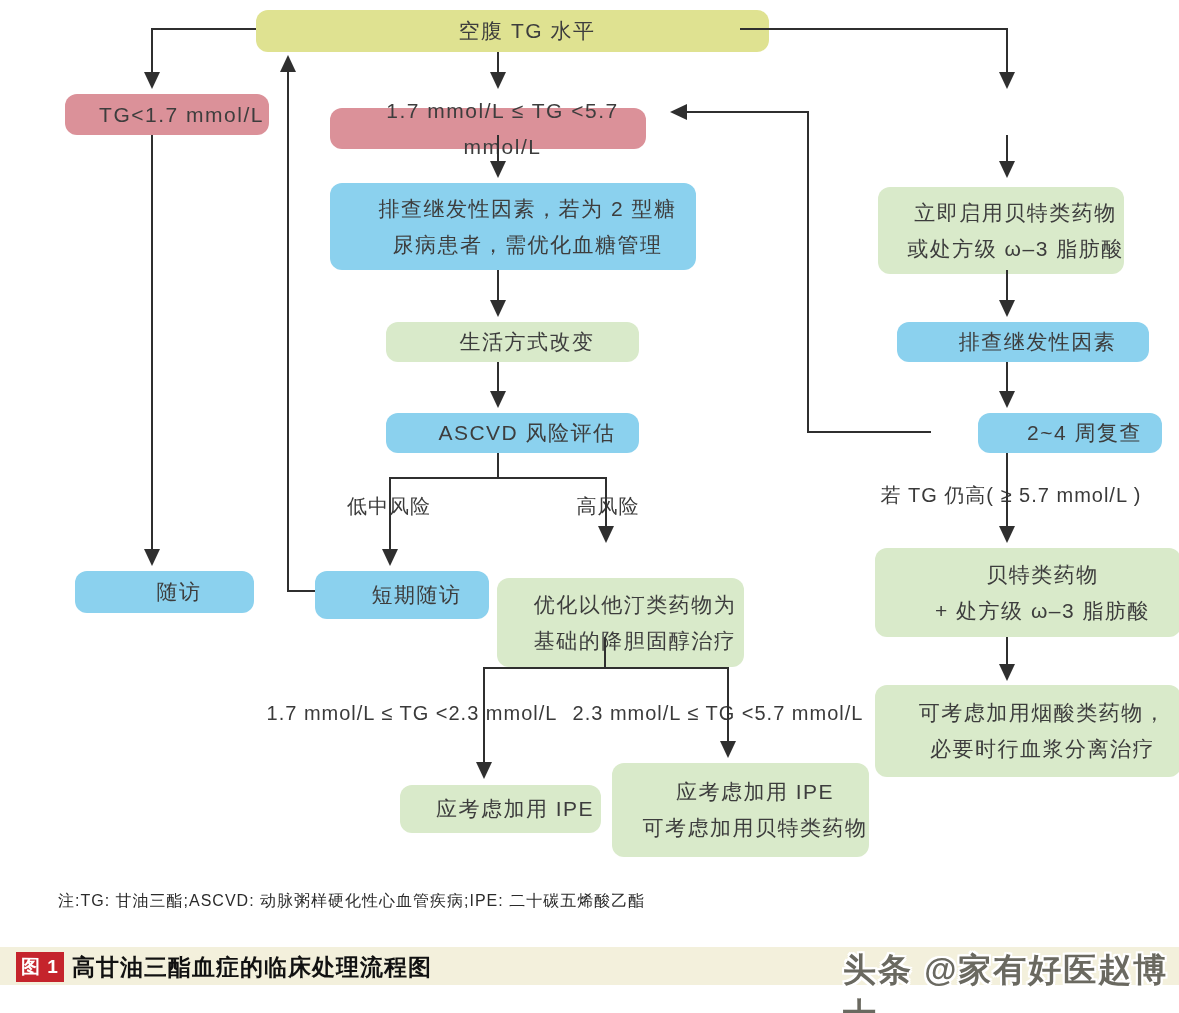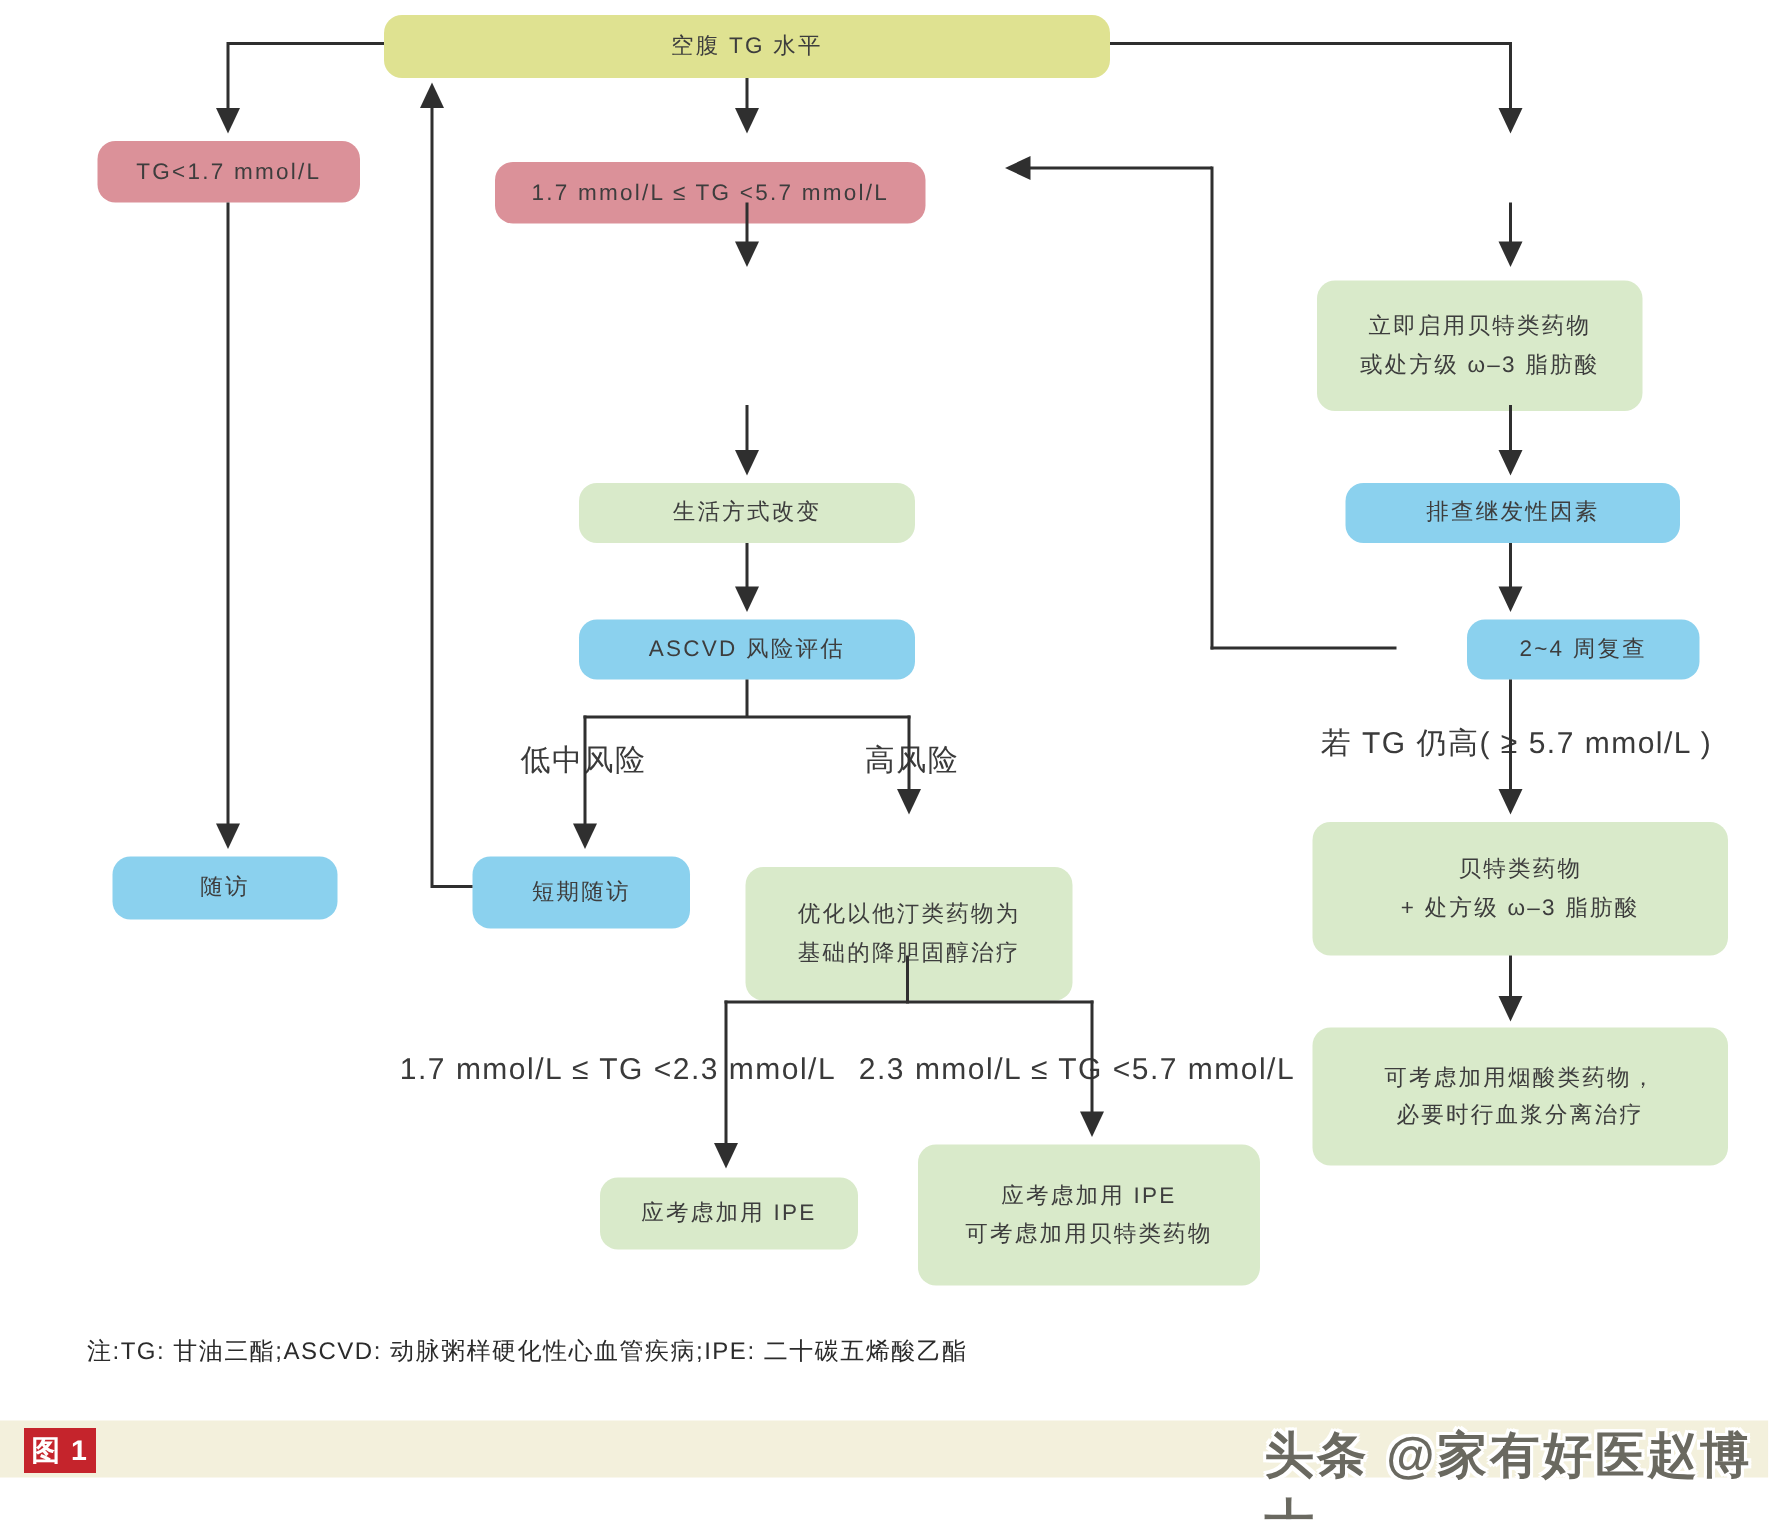--- a/index.html
+++ b/index.html
@@ -1,19 +1,19 @@
 <!DOCTYPE html>
 <html><head>
 <meta charset="utf-8">
 <style>
   html,body{margin:0;padding:0;background:#ffffff;}
   #stage{position:relative;width:1179px;height:1013px;background:#ffffff;overflow:hidden;
          font-family:"Liberation Sans","DejaVu Sans",sans-serif;color:#3d3d3d;}
   .box{position:absolute;display:flex;flex-direction:column;justify-content:center;
-       text-align:center;font-size:15px;letter-spacing:1.5px;line-height:1.7;border-radius:12px;}
+       text-align:center;font-size:21px;letter-spacing:1.5px;line-height:1.7;border-radius:12px;padding-left:29px;}
   .yellow{background:#dfe291;}
   .pink{background:#db9199;}
   .blue{background:#8bd1ee;}
   .green{background:#d9eaca;}
   .lbl{position:absolute;text-align:center;font-size:20px;letter-spacing:1px;color:#3a3a3a;white-space:nowrap;}
   .line{position:absolute;background:#2f2f2f;}
   .arr{position:absolute;width:0;height:0;}
   .arr.down{border-left:8px solid transparent;border-right:8px solid transparent;border-top:17px solid #2f2f2f;}
   .arr.up{border-left:8px solid transparent;border-right:8px solid transparent;border-bottom:17px solid #2f2f2f;}
   .arr.left{border-top:8px solid transparent;border-bottom:8px solid transparent;border-right:17px solid #2f2f2f;}
@@ -37,20 +37,24 @@
 
   <div class="box pink" style="left:65px;top:94px;width:175px;height:41px;">
     <div>TG&lt;1.7 mmol/L</div>
   </div>
 
   <div class="box pink" style="left:330px;top:108px;width:287px;height:41px;">
     <div>1.7 mmol/L ≤ TG &lt;5.7 mmol/L</div>
   </div>
 
 
+  <div class="box blue" style="left:330px;top:183px;width:337px;height:87px;">
+    <div>排查继发性因素，若为 2 型糖</div>
+    <div>尿病患者，需优化血糖管理</div>
+  </div>
 
   <div class="box blue" style="left:386px;top:413px;width:224px;height:40px;">
     <div>ASCVD 风险评估</div>
   </div>
 
   <div class="box green" style="left:386px;top:322px;width:224px;height:40px;">
     <div>生活方式改变</div>
   </div>
 
   <div class="box blue" style="left:75px;top:571px;width:150px;height:42px;">
@@ -100,20 +104,21 @@
 
   <div class="lbl" style="left:343px;top:493px;width:92px;">低中风险</div>
   <div class="lbl" style="left:572px;top:493px;width:72px;">高风险</div>
   <div class="lbl" style="left:262px;top:702px;width:300px;">1.7 mmol/L ≤ TG &lt;2.3 mmol/L</div>
   <div class="lbl" style="left:568px;top:702px;width:300px;">2.3 mmol/L ≤ TG &lt;5.7 mmol/L</div>
   <div class="lbl" style="left:866px;top:482px;width:290px;">若 TG 仍高( ≥ 5.7 mmol/L )</div>
 
   <div id="note">注:TG: 甘油三酯;ASCVD: 动脉粥样硬化性心血管疾病;IPE: 二十碳五烯酸乙酯</div>
   <div id="caption-bar"></div>
   <div id="fig-badge">图 1</div>
+  <div id="fig-title">高甘油三酯血症的临床处理流程图</div>
   <div id="watermark">头条 @家有好医赵博士</div>
 <div class="line" style="left: 152px; top: 28px; width: 104px; height: 2px;"></div>
     <div class="line" style="left: 151px; top: 28px; width: 2px; height: 45px;"></div>
     <div class="line" style="left: 740px; top: 28px; width: 267px; height: 2px;"></div>
     <div class="line" style="left: 1006px; top: 28px; width: 2px; height: 45px;"></div>
     <div class="line" style="left: 497px; top: 52px; width: 2px; height: 21px;"></div>
     <div class="line" style="left: 497px; top: 135px; width: 2px; height: 27px;"></div>
     <div class="line" style="left: 497px; top: 270px; width: 2px; height: 31px;"></div>
     <div class="line" style="left: 497px; top: 362px; width: 2px; height: 30px;"></div>
     <div class="line" style="left: 497px; top: 453px; width: 2px; height: 25px;"></div>

